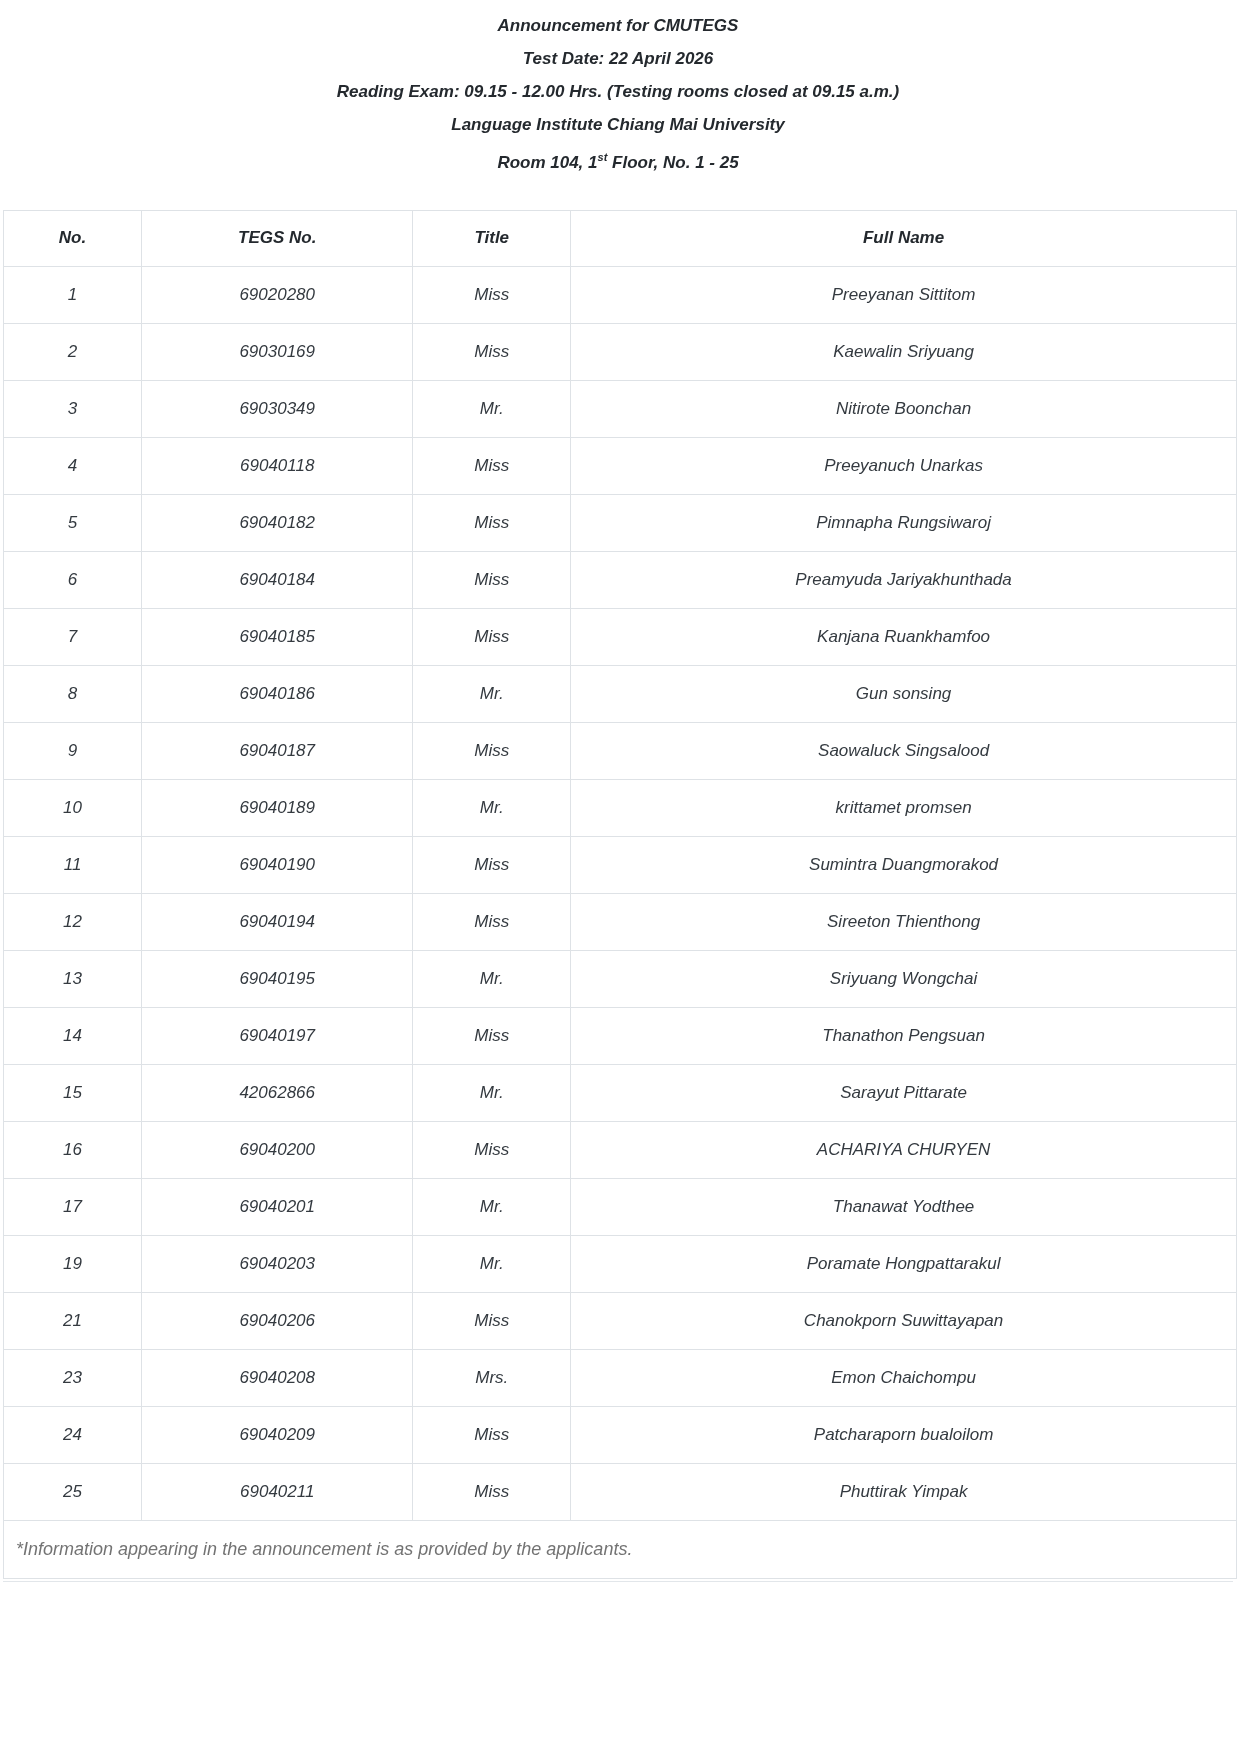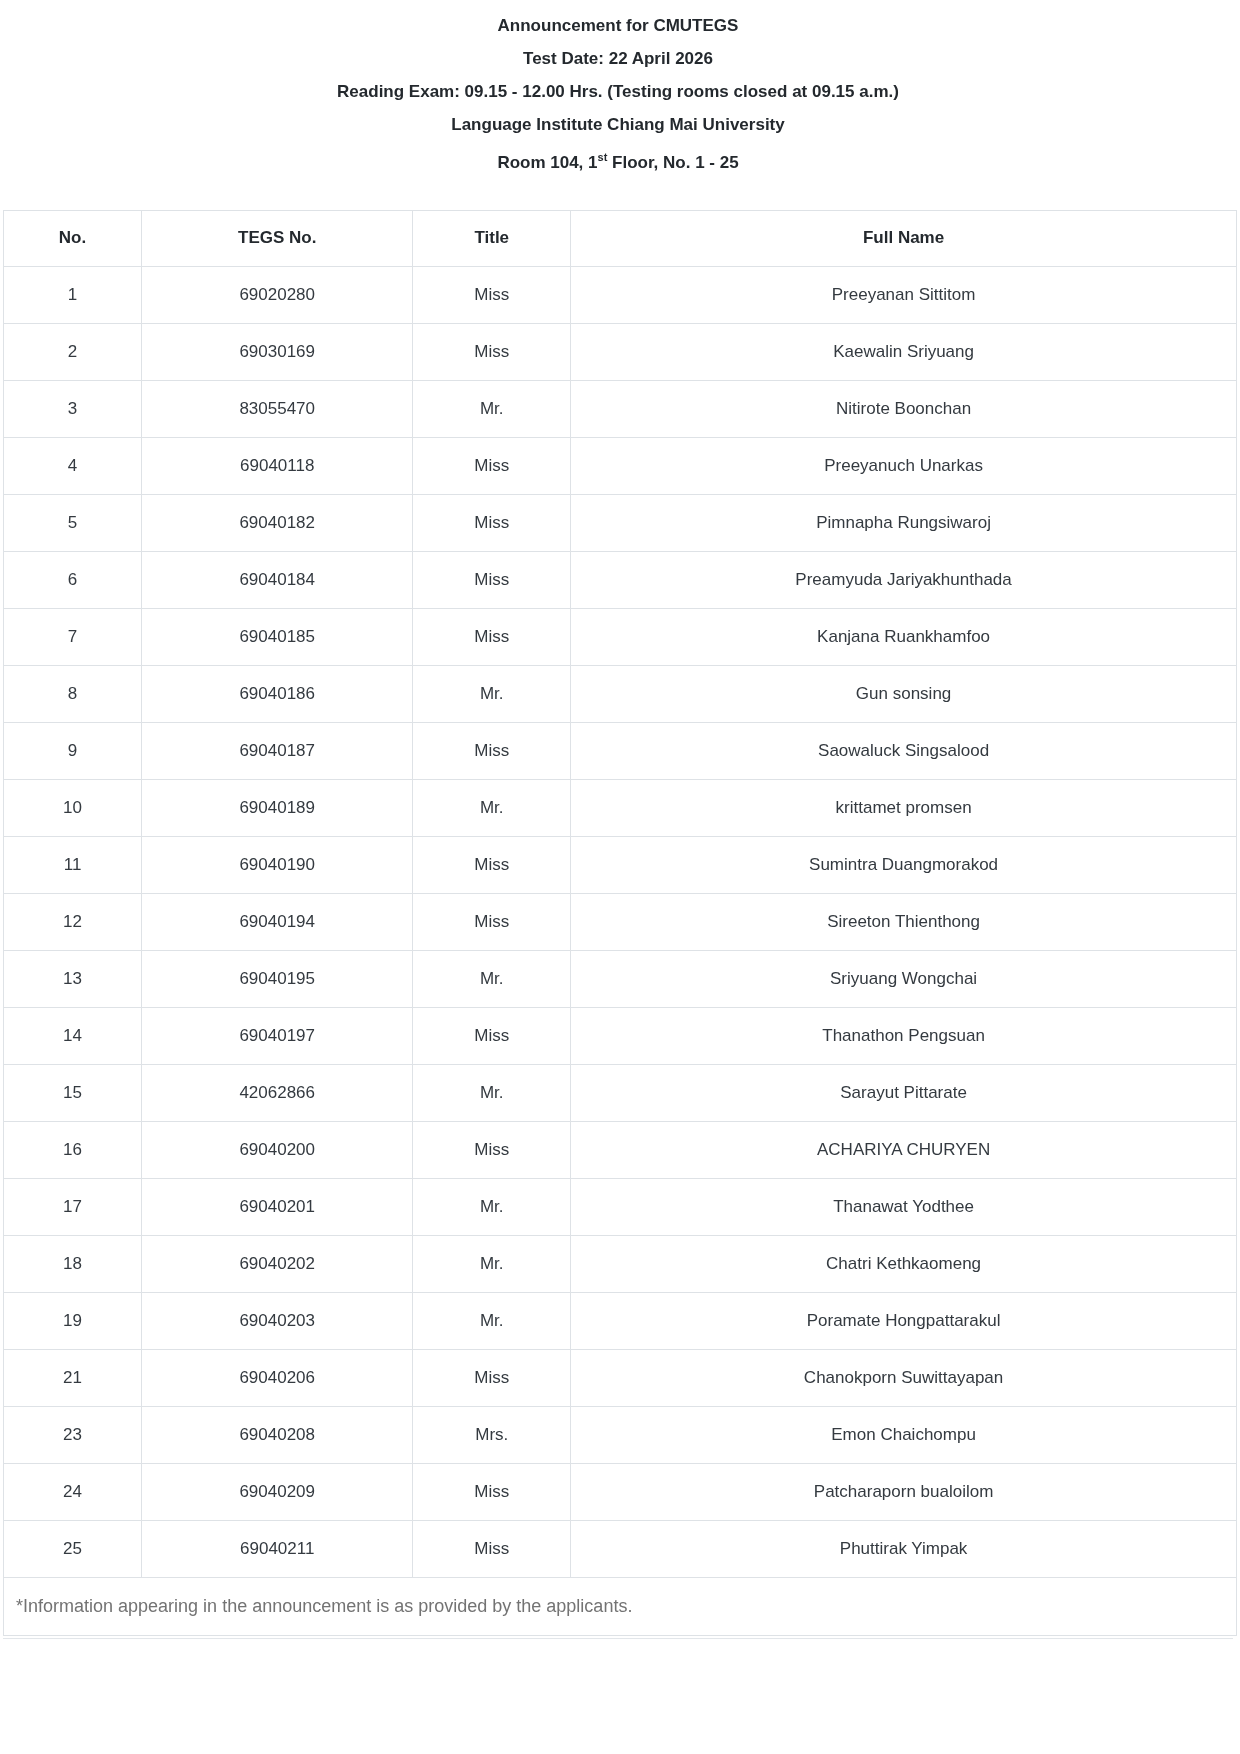--- a/index.html
+++ b/index.html
@@ -4,21 +4,21 @@
 <style>
   * { margin: 0; padding: 0; box-sizing: border-box; }
   html, body {
     width: 1240px;
     height: 1754px;
     background: #ffffff;
     font-family: "Liberation Sans", "DejaVu Sans", sans-serif;
     color: #212529;
     overflow: hidden;
   }
-  .page { width: 1236px; height: 1754px; position: relative; }
+  .page { width: 1236px; height: 1754px; position: relative; font-style: italic; }
 
   .doc-header { padding-top: 9px; text-align: center; }
   .doc-header .hline {
     font-size: 17px;
     font-weight: 700;
     line-height: 33px;
     color: #24292e;
   }
   .doc-header .ordinal-sup {
     font-size: 11px;
@@ -105,21 +105,21 @@
           <td>Preeyanan Sittitom</td>
         </tr>
         <tr>
           <td>2</td>
           <td>69030169</td>
           <td>Miss</td>
           <td>Kaewalin Sriyuang</td>
         </tr>
         <tr>
           <td>3</td>
-          <td>83055470</td>
+          <td>69030349</td>
           <td>Mr.</td>
           <td>Nitirote Boonchan</td>
         </tr>
         <tr>
           <td>4</td>
           <td>69040118</td>
           <td>Miss</td>
           <td>Preeyanuch Unarkas</td>
         </tr>
         <tr>
@@ -192,26 +192,20 @@
           <td>16</td>
           <td>69040200</td>
           <td>Miss</td>
           <td>ACHARIYA CHURYEN</td>
         </tr>
         <tr>
           <td>17</td>
           <td>69040201</td>
           <td>Mr.</td>
           <td>Thanawat Yodthee</td>
-        </tr>
-        <tr>
-          <td>18</td>
-          <td>69040202</td>
-          <td>Mr.</td>
-          <td>Chatri Kethkaomeng</td>
         </tr>
         <tr>
           <td>19</td>
           <td>69040203</td>
           <td>Mr.</td>
           <td>Poramate Hongpattarakul</td>
         </tr>
         <tr>
           <td>21</td>
           <td>69040206</td>

